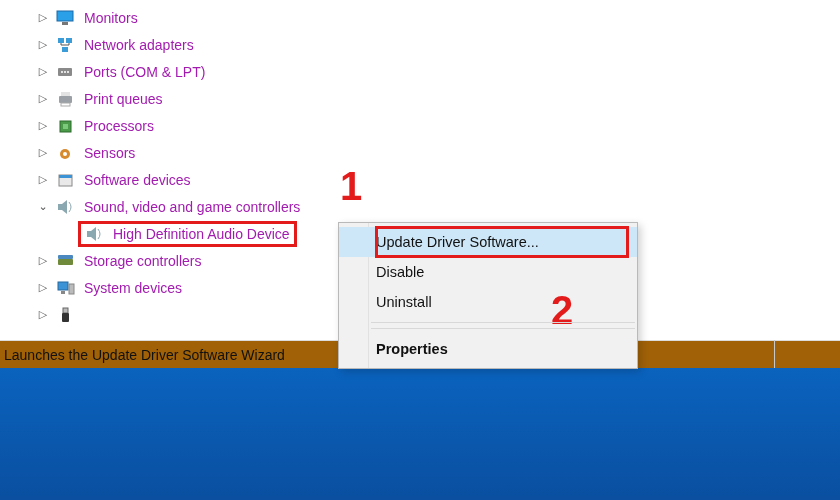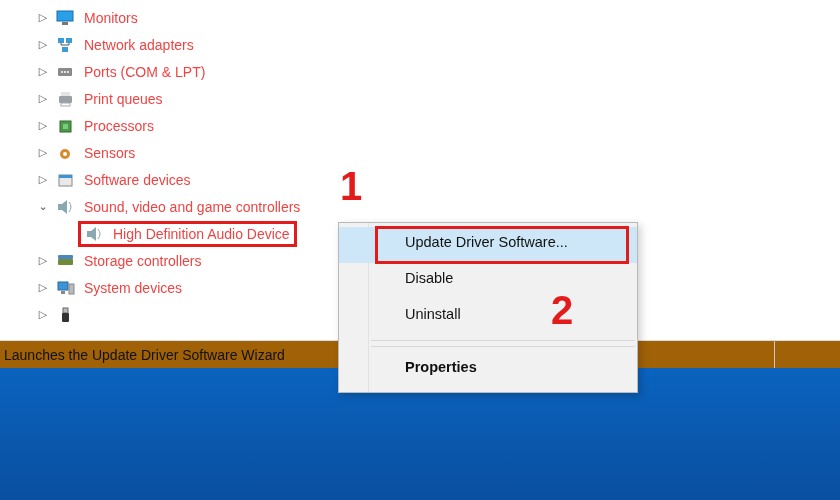--- a/index.html
+++ b/index.html
@@ -37,21 +37,21 @@
     .ico {
       width: 20px;
       height: 18px;
       margin-right: 8px;
       display: inline-flex;
       align-items: center;
       justify-content: center;
       flex-shrink: 0;
     }
     .ico svg { display: block; }
-    .label { color: #ef4444; }
+    .label { color: #a21caf; }
     .child { padding-left: 78px; }
     .highlight-red {
       border: 3px solid #e31b1b;
       display: inline-flex;
       align-items: center;
       padding: 0 4px;
       height: 26px;
       text-align: center;
     }
     .statusbar {
@@ -90,23 +90,23 @@
     }
     .ctxmenu .gutter {
       position: absolute;
       left: 0; top: 0; bottom: 0;
       width: 30px;
       background: #f1f1f1;
       border-right: 1px solid #e1e1e1;
     }
     .mitem {
       position: relative;
-      height: 36px;
+      height: 30px;
       line-height: 30px;
-      padding-left: 66px;
+      padding-left: 37px;
       font-size: 14.5px;
       color: #111;
       z-index: 1;
     }
     .msep {
       position: relative;
       height: 1px;
       background: #d8d8d8;
       margin: 5px 2px 5px 32px;
       z-index: 1;

